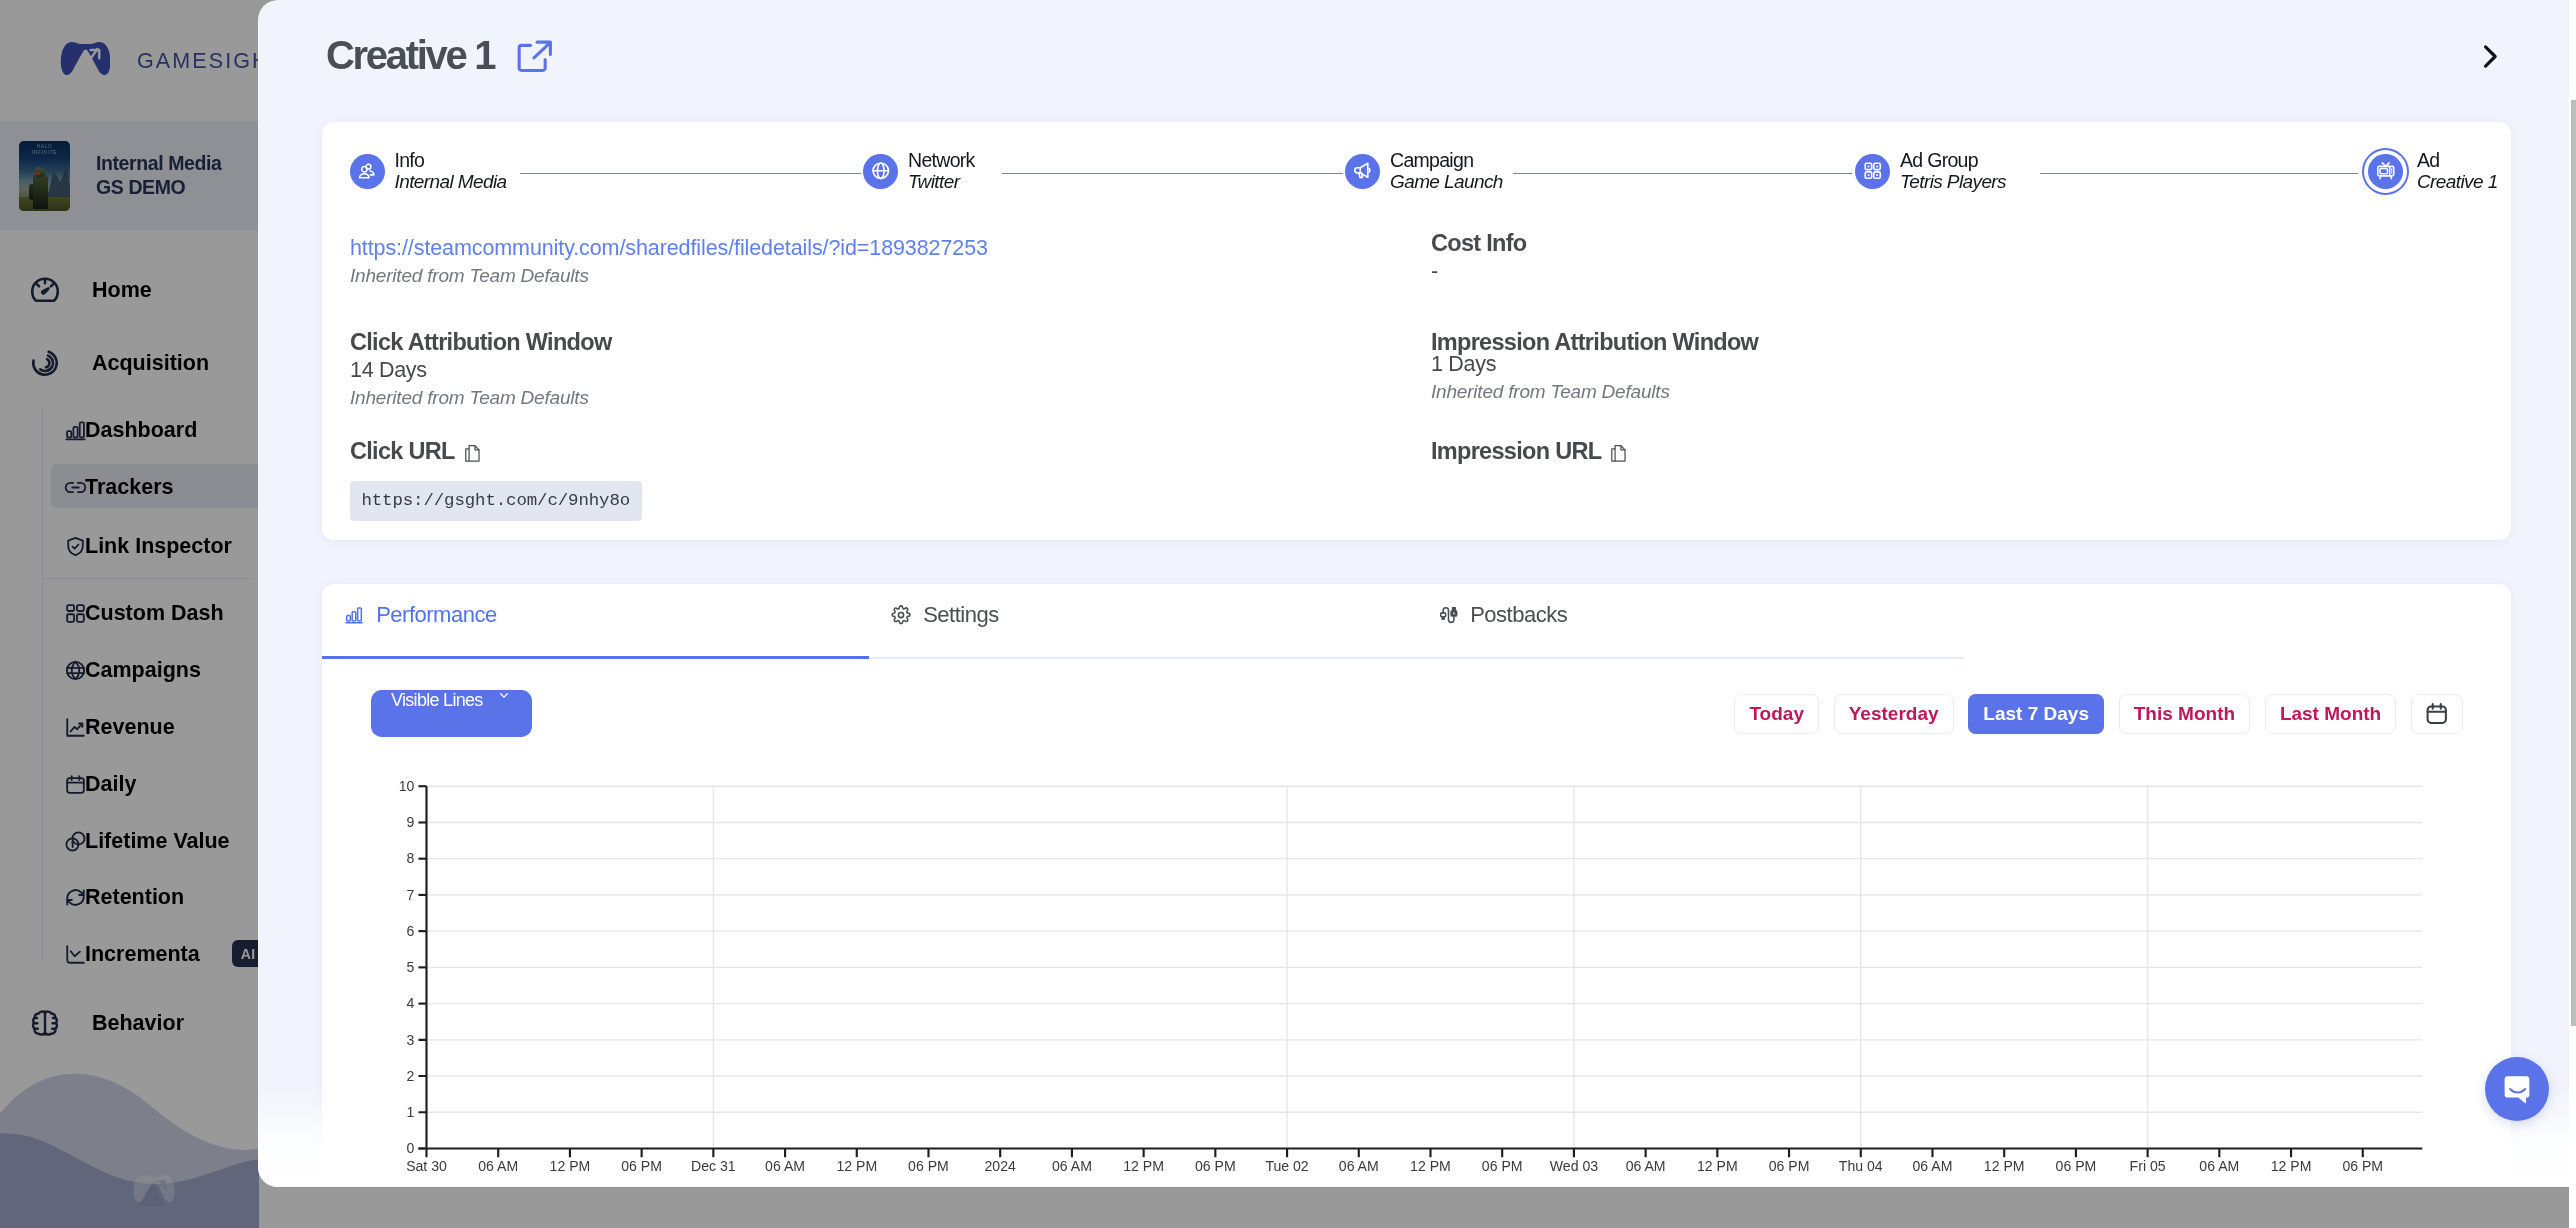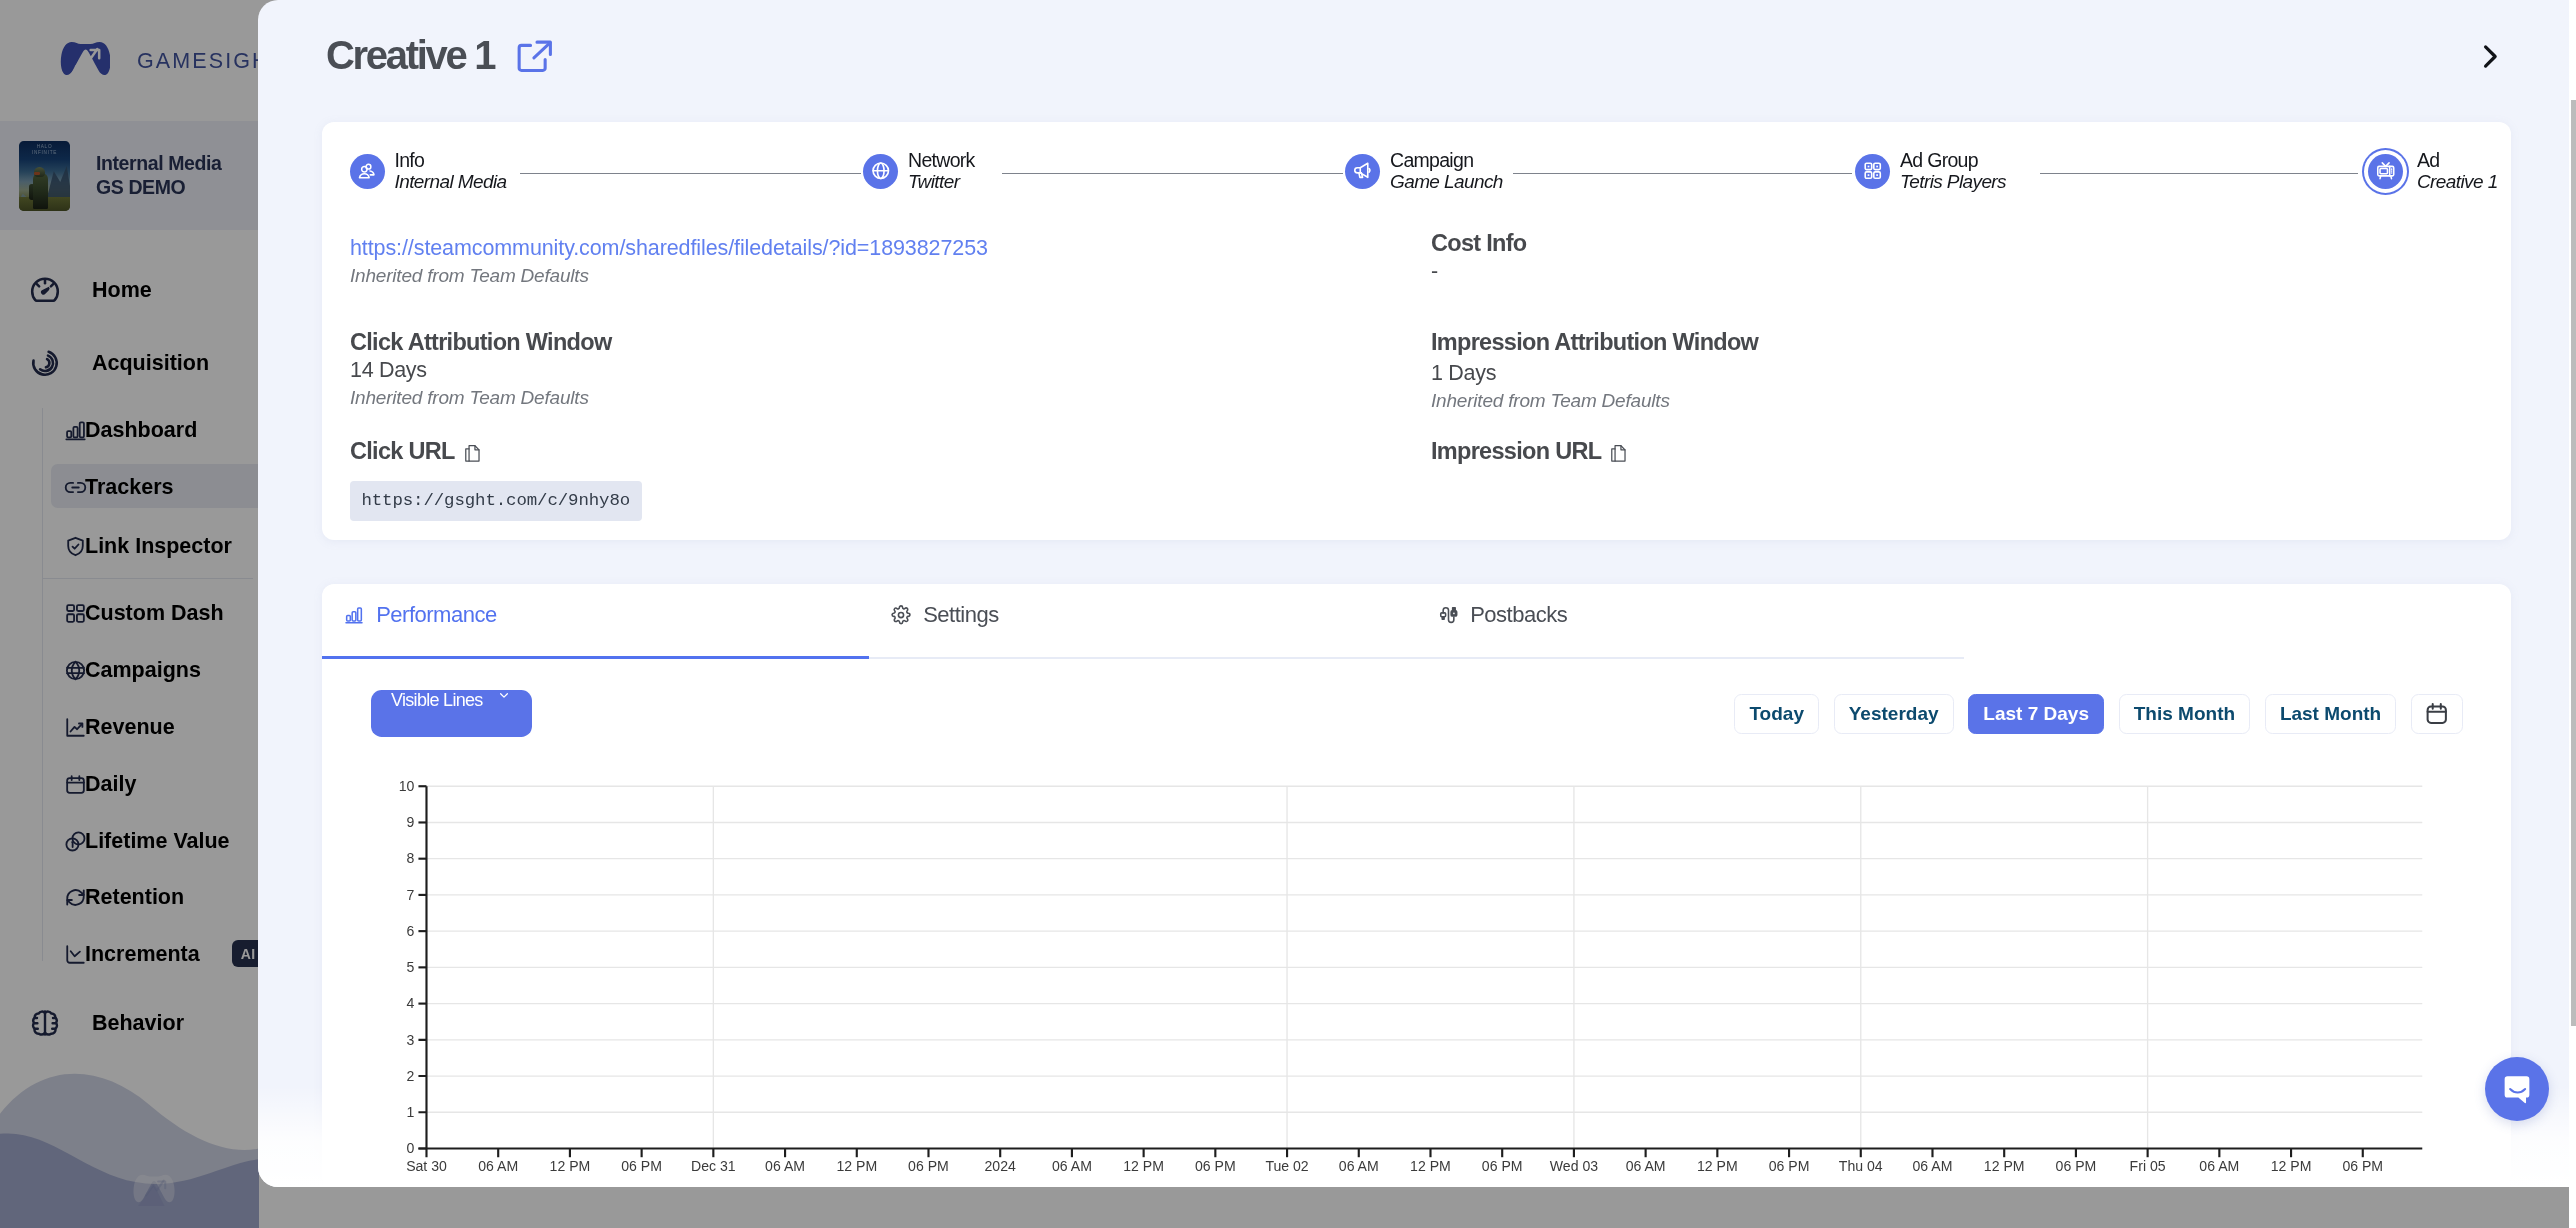--- a/index.html
+++ b/index.html
@@ -154,21 +154,21 @@
   .chart-toolbar { display:flex; align-items:center; height:47px; position:absolute; left:49px; top:106px; width:2092px; }
   .btn-visible {
     background:#5a73e8; color:#fff; border-radius:10.7px; height:47px; padding:0 20px;
     display:flex; align-items:flex-start; gap:13.4px; font-size:18px; font-weight:400; letter-spacing:-0.7px;
   }
   .chev { width:16px; height:10.7px; display:block; }
   .chev svg { width:16px; height:10.7px; }
   .range-group { margin-left:auto; display:flex; align-items:center; gap:14.8px; }
   .range-btn {
     height:40px; padding:0 14px; border:1.3px solid #e8ebf6; border-radius:7.4px; background:#fff;
-    display:flex; align-items:center; font-size:19px; font-weight:700; color:#0c4a6e;
+    display:flex; align-items:center; font-size:19px; font-weight:700; color:#be185d;
   }
   .range-btn.active { background:#5a73e8; border-color:#5a73e8; color:#fff; }
   .range-btn.cal { padding:0; width:52px; flex:none; justify-content:center; }
   .cal-icon { width:25.5px; height:25.5px; display:block; color:#3a3e45;}
   .cal-icon svg { width:25.5px; height:25.5px; }
   
   .chart-area { position:absolute; left:0; top:0; width:2318px; height:1229px; pointer-events:none; }
   
   .intercom {
     position:absolute; left:2485px; top:1057px; width:64px; height:64px; border-radius:50%;
@@ -489,21 +489,21 @@
             <div style="margin-top:18px"><span class="code-pill">https://gsght.com/c/9nhy8o</span></div>
           </div>
         </div>
         <div class="kv-col" style="position:relative">
           <div class="kv-block" style="position:absolute;left:0;top:0px">
             <div class="kv-title">Cost Info</div>
             <div class="kv-val" style="margin-top:6px">-</div>
           </div>
           <div class="kv-block" style="position:absolute;left:0;top:99px">
             <div class="kv-title">Impression Attribution Window</div>
-            <div class="kv-val" style="margin-top:9px">1 Days</div>
+            <div class="kv-val" style="margin-top:0">1 Days</div>
             <div class="kv-note" style="margin-top:6px">Inherited from Team Defaults</div>
           </div>
           <div class="kv-block" style="position:absolute;left:0;top:208px">
             <div class="kv-title">
               <span>Impression URL</span>
               <span class="copy-icon" style="left:180px">
                 <svg viewBox="0 0 22 26" fill="none" stroke="currentColor" stroke-width="1.85" stroke-linecap="round" stroke-linejoin="round">
                   <path d="M6.0 24.1H1.1V5.9h4.9"></path>
                   <path d="M6.0 1.1h8.8l6.1 6.1v16.9H6.0z"></path>
                   <path d="M14.8 1.1v6.1h6.1"></path>

